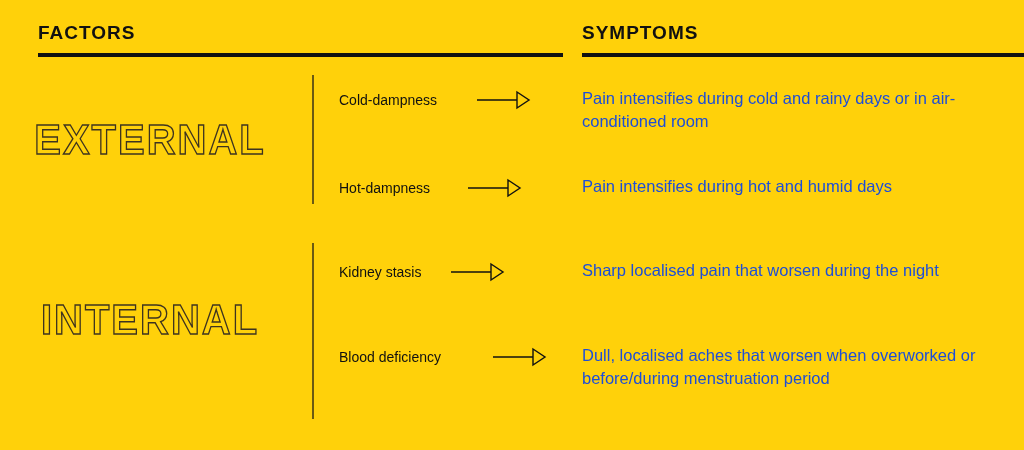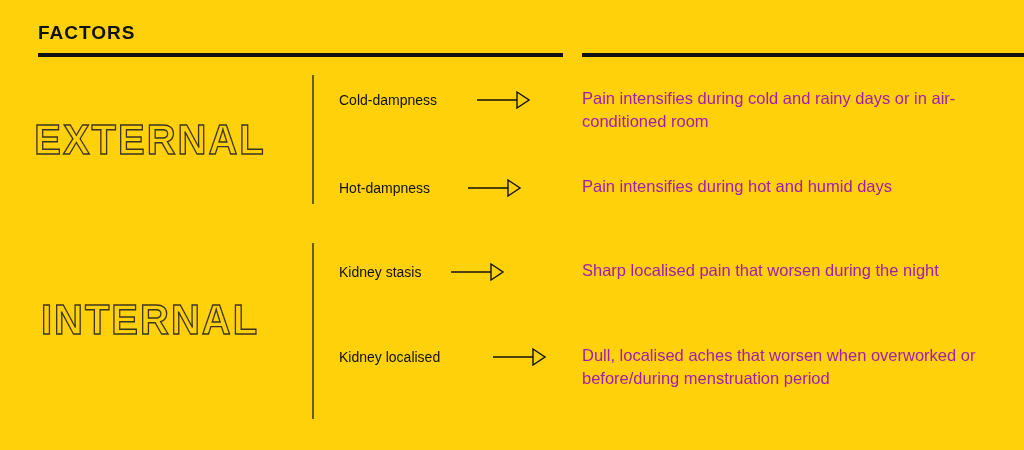--- a/index.html
+++ b/index.html
@@ -99,41 +99,42 @@
 
   .row-text {
     position: absolute;
     left: 582px;
     top: -1px;
     width: 400px;
     font-family: "Liberation Sans", sans-serif;
     font-weight: normal;
     font-size: 16.5px;
     line-height: 23px;
-    color: #a21caf;
+    color: #1d4ed8;
   }
 
   
   #row-cold    { top: 88px; }
   #row-hot     { top: 176px; }
   #row-blood   { top: 260px; }
   #row-kidney  { top: 345px; }
 
   
   #arrow-cold   { left: 518px; }
   #arrow-hot    { left: 518px; }
   #arrow-blood  { left: 518px; }
   #arrow-kidney { left: 518px; }
 </style>
 </head>
 <body>
 
 <div id="page">
 
   <div class="col-header" id="header-factors">FACTORS</div>
+  <div class="col-header" id="header-symptoms">SYMPTOMS</div>
 
   <div class="header-rule" id="rule-left"></div>
   <div class="header-rule" id="rule-right"></div>
 
   <div class="section-title" id="title-external">EXTERNAL</div>
   <div class="section-title" id="title-internal">INTERNAL</div>
 
   <div class="v-divider" id="divider-external"></div>
   <div class="v-divider" id="divider-internal"></div>
 
@@ -164,21 +165,21 @@
     <div class="row-arrow" id="arrow-blood" style="left: 451px;">
       <svg width="56" height="20" viewBox="0 0 56 20">
         <line x1="0" y1="10" x2="40" y2="10" stroke="#111111" stroke-width="1.4"></line>
         <path d="M40 2 L52 10 L40 18 Z" fill="none" stroke="#111111" stroke-width="1.4"></path>
       </svg>
     </div>
     <div class="row-text">Sharp localised pain that worsen during the night</div>
   </div>
 
   <div class="row" id="row-kidney">
-    <div class="row-label">Kidney localised</div>
+    <div class="row-label">Blood deficiency</div>
     <div class="row-arrow" id="arrow-kidney" style="left: 493px;">
       <svg width="56" height="20" viewBox="0 0 56 20">
         <line x1="0" y1="10" x2="40" y2="10" stroke="#111111" stroke-width="1.4"></line>
         <path d="M40 2 L52 10 L40 18 Z" fill="none" stroke="#111111" stroke-width="1.4"></path>
       </svg>
     </div>
     <div class="row-text">Dull, localised aches that worsen when overworked or before/during menstruation period</div>
   </div>
 
 </div>

